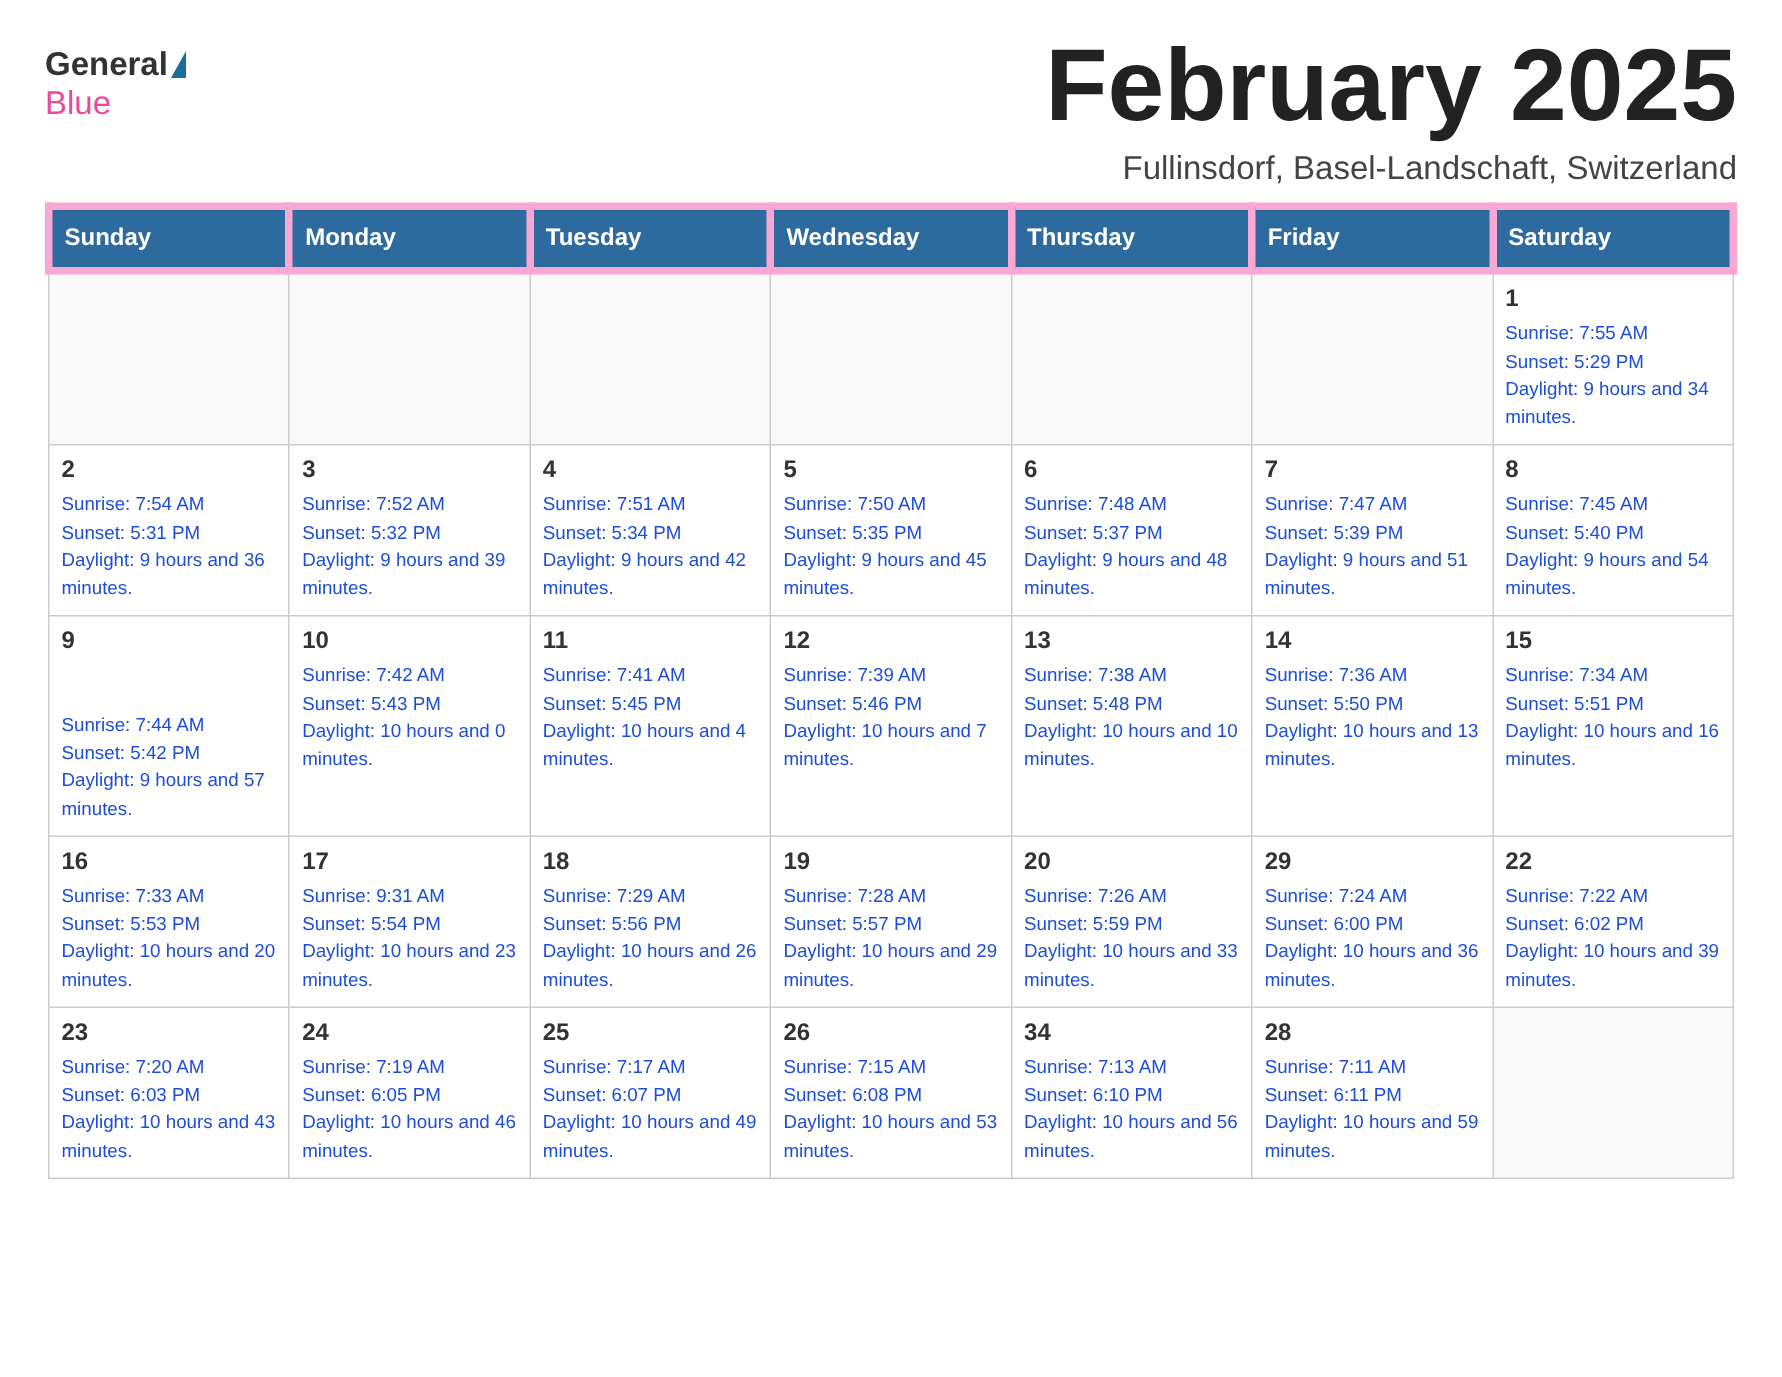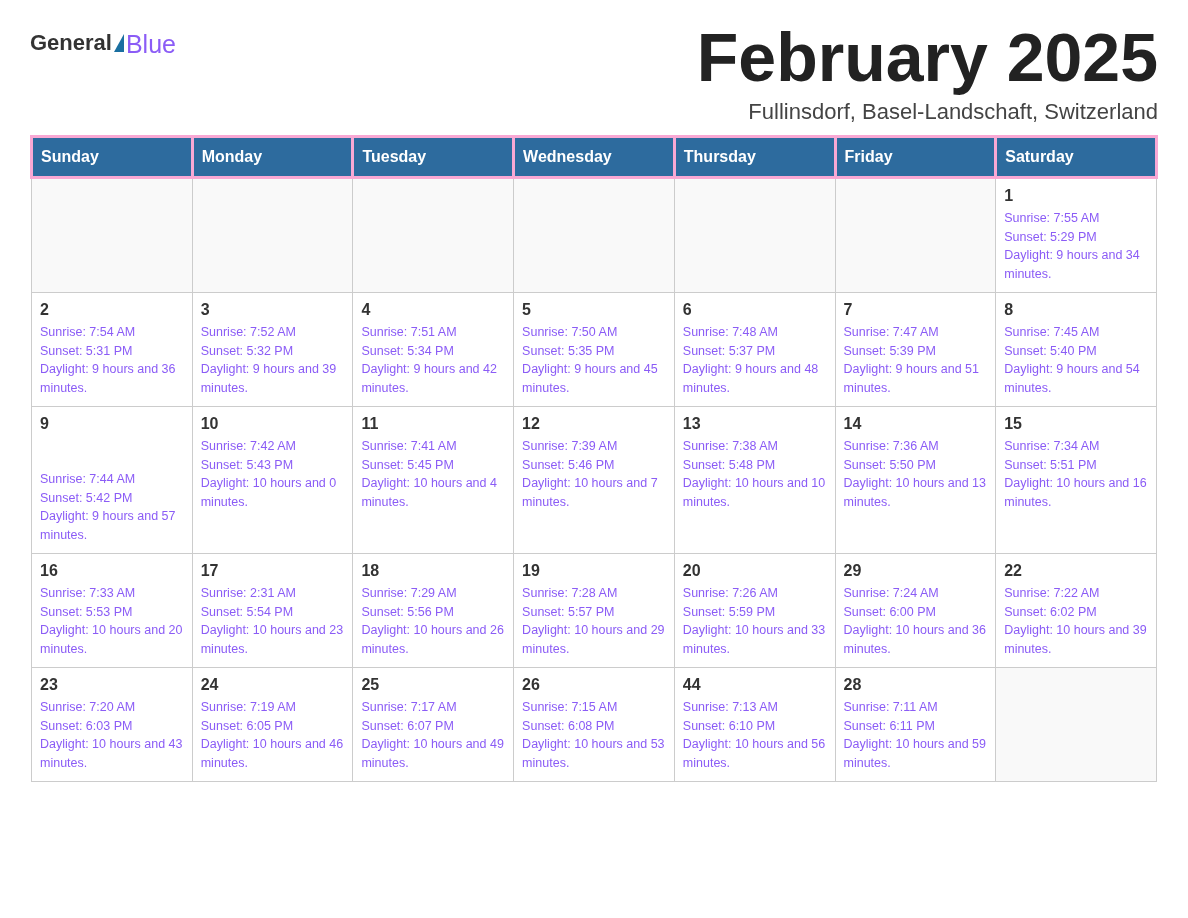--- a/index.html
+++ b/index.html
@@ -11,41 +11,41 @@
       min-height: 918px;
     }
     .header {
       display: flex;
       justify-content: space-between;
       align-items: flex-start;
       margin-bottom: 10px;
     }
     .logo {
       display: flex;
-      flex-direction: row;
+      flex-direction: column;
       align-items: flex-start;
       margin-top: 10px;
     }
     .logo-text {
       display: flex;
       align-items: center;
       font-size: 22px;
       font-weight: bold;
       color: #333;
     }
     .logo-general { color: #333; }
     .logo-triangle {
       width: 0;
       height: 0;
       border-left: 10px solid transparent;
       border-bottom: 18px solid #1a6fa0;
       margin: 0 2px;
       display: inline-block;
     }
-    .logo-blue { color: #8b5cf6; font-size: 25px; }
+    .logo-blue { color: #ec4899; font-size: 22px; }
     .title-section { text-align: right; }
     .month-title {
       font-size: 68px;
       font-weight: bold;
       color: #222;
       line-height: 1.1;
     }
     .location {
       font-size: 22px;
       color: #444;
@@ -56,41 +56,41 @@
       border-collapse: collapse;
       margin-top: 8px;
     }
     .calendar thead th {
       background-color: #2d6b9e;
       color: #fff;
       padding: 10px 8px;
       text-align: left;
       font-size: 16px;
       font-weight: bold;
-      border: 3px solid #f9a8d4;
+      border: 5px solid #f9a8d4;
     }
     .calendar tbody td {
       vertical-align: top;
       border: 1px solid #ccc;
       padding: 8px;
       width: 14.28%;
       min-height: 100px;
       font-size: 13px;
       color: #333;
     }
     .day-number {
       font-size: 16px;
       font-weight: bold;
       margin-bottom: 4px;
       display: block;
     }
     .day-info {
       font-size: 12.5px;
       line-height: 1.5;
-      color: #8b5cf6;
+      color: #1d4ed8;
     }
     .empty-cell {
       background: #f9f9f9;
     }
     .row-separator td {
       border-top: 2px solid #2d6b9e;
     }
   </style>
 </head>
 <body>
@@ -228,21 +228,21 @@
       </tr>
       <tr class="row-separator">
         <td>
           <span class="day-number">16</span>
           <div class="day-info" style="white-space: pre-line;">Sunrise: 7:33 AM
 Sunset: 5:53 PM
 Daylight: 10 hours and 20 minutes.</div>
         </td>
         <td>
           <span class="day-number">17</span>
-          <div class="day-info" style="white-space: pre-line;">Sunrise: 2:31 AM
+          <div class="day-info" style="white-space: pre-line;">Sunrise: 9:31 AM
 Sunset: 5:54 PM
 Daylight: 10 hours and 23 minutes.</div>
         </td>
         <td>
           <span class="day-number">18</span>
           <div class="day-info" style="white-space: pre-line;">Sunrise: 7:29 AM
 Sunset: 5:56 PM
 Daylight: 10 hours and 26 minutes.</div>
         </td>
         <td>
@@ -289,21 +289,21 @@
 Sunset: 6:07 PM
 Daylight: 10 hours and 49 minutes.</div>
         </td>
         <td>
           <span class="day-number">26</span>
           <div class="day-info" style="white-space: pre-line;">Sunrise: 7:15 AM
 Sunset: 6:08 PM
 Daylight: 10 hours and 53 minutes.</div>
         </td>
         <td>
-          <span class="day-number">44</span>
+          <span class="day-number">34</span>
           <div class="day-info" style="white-space: pre-line;">Sunrise: 7:13 AM
 Sunset: 6:10 PM
 Daylight: 10 hours and 56 minutes.</div>
         </td>
         <td>
           <span class="day-number">28</span>
           <div class="day-info" style="white-space: pre-line;">Sunrise: 7:11 AM
 Sunset: 6:11 PM
 Daylight: 10 hours and 59 minutes.</div>
         </td>

